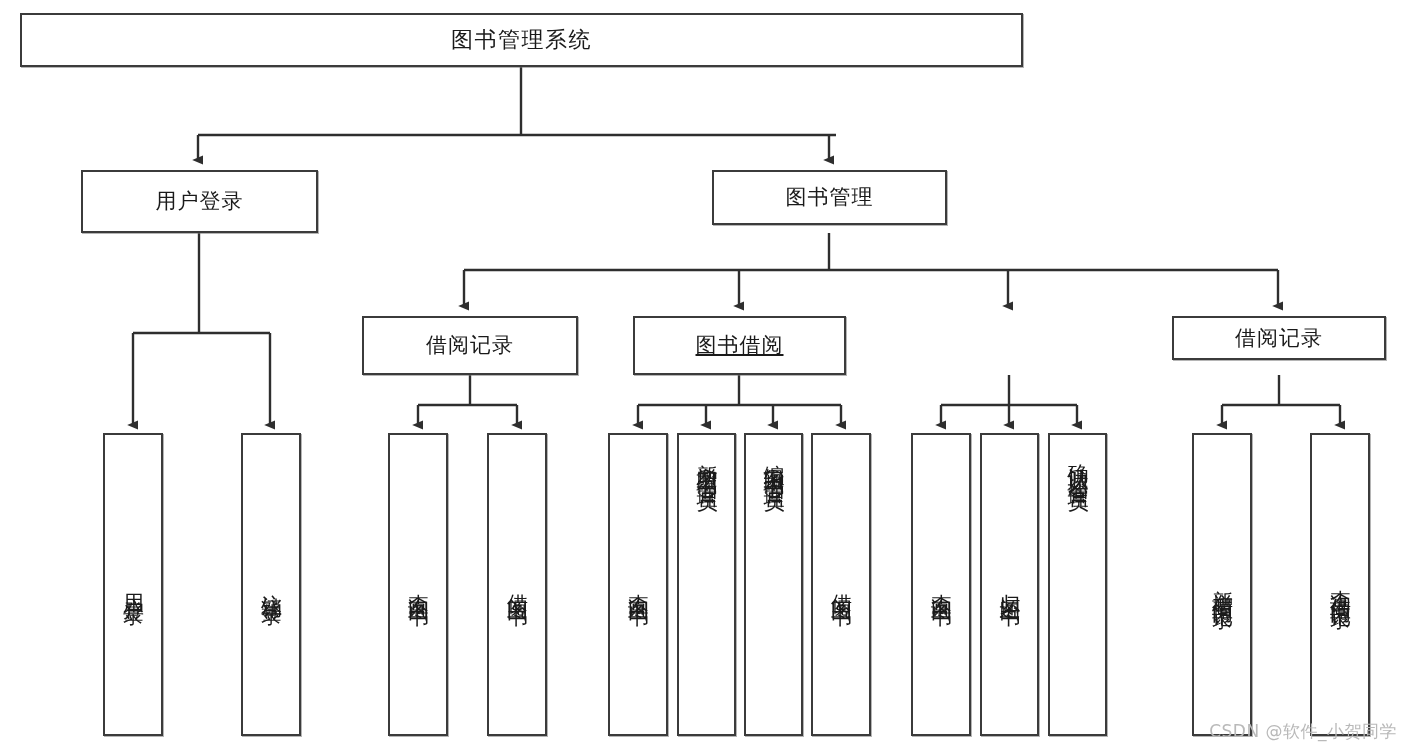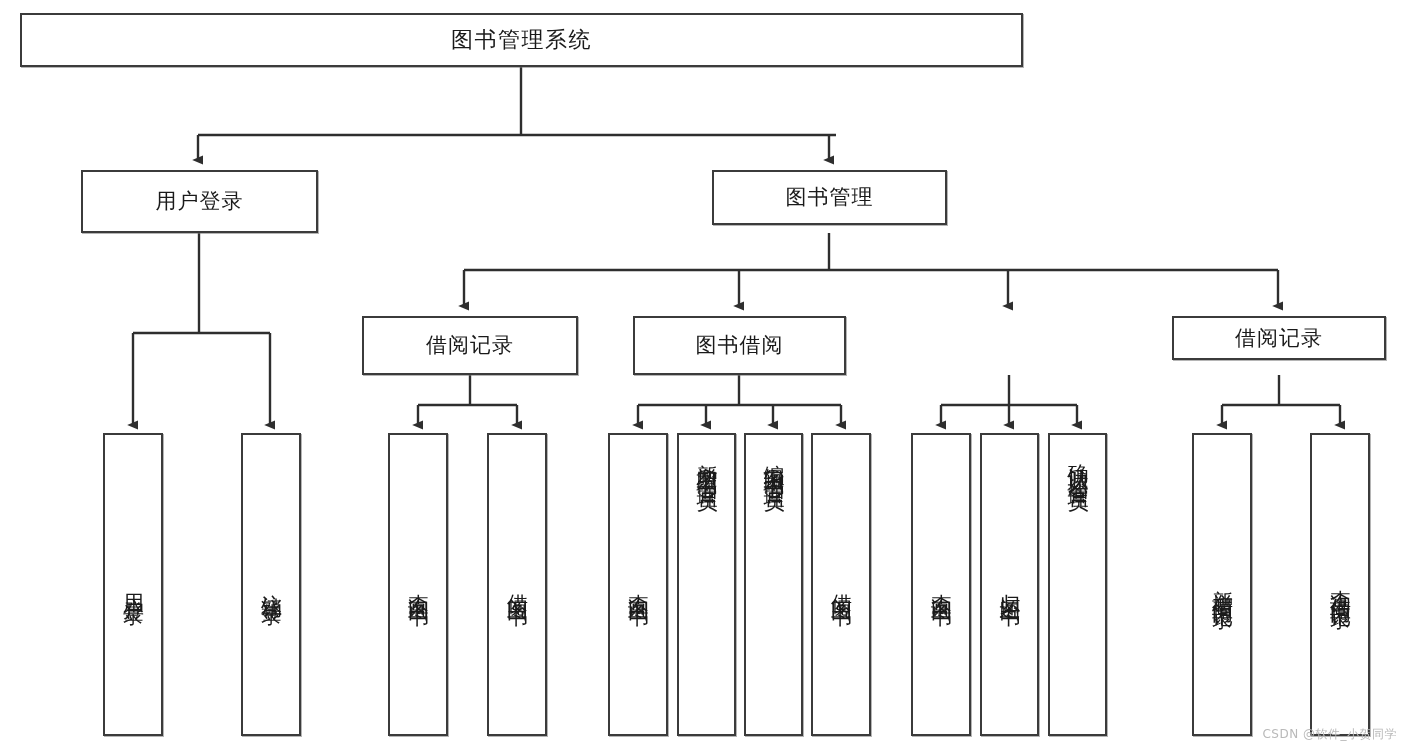--- a/index.html
+++ b/index.html
@@ -47,21 +47,21 @@
     letter-spacing:4px;
     line-height:1;
     white-space:nowrap;
   }
   
   .node.v.mid{padding-top:0;align-items:center;}
 
   .watermark{
     position:absolute;
     right:8px;bottom:4px;
-    font-size:12px;
+    font-size:17px;
     color:#b9b9b9;
     letter-spacing:0.5px;
     white-space:nowrap;
     font-family:"DejaVu Sans","Liberation Sans",sans-serif;
   }
 </style>
 </head>
 <body>
 
 <div id="canvas">
@@ -123,21 +123,21 @@
   <div class="node h" style="left:81px;top:170px;width:237px;height:63px;">
     <span class="label">用户登录</span>
   </div>
   <div class="node h" style="left:712px;top:170px;width:235px;height:55px;">
     <span class="label">图书管理</span>
   </div>
 
   <div class="node h" style="left:362px;top:316px;width:216px;height:59px;">
     <span class="label">借阅记录</span>
   </div>
-  <div class="node h" style="left:633px;top:316px;width:213px;height:59px;">
+  <div class="node h" style="left:633px;top:316px;width:213px;height:59px;text-decoration:underline;">
     <span class="label">图书借阅</span>
   </div>
   <div class="node h" style="left:1172px;top:316px;width:214px;height:44px;">
     <span class="label">借阅记录</span>
   </div>
 
   <div class="node v mid" style="left:103px;top:433px;width:60px;height:303px;">
     <span class="label">用户登录</span>
   </div>
   <div class="node v mid" style="left:241px;top:433px;width:60px;height:303px;">

